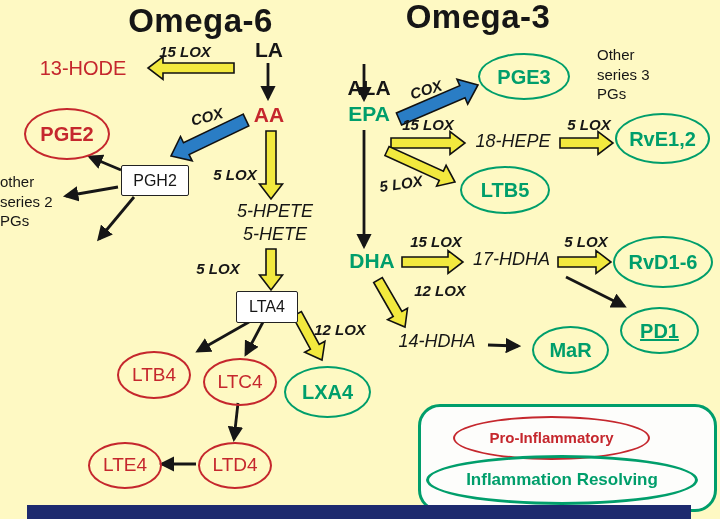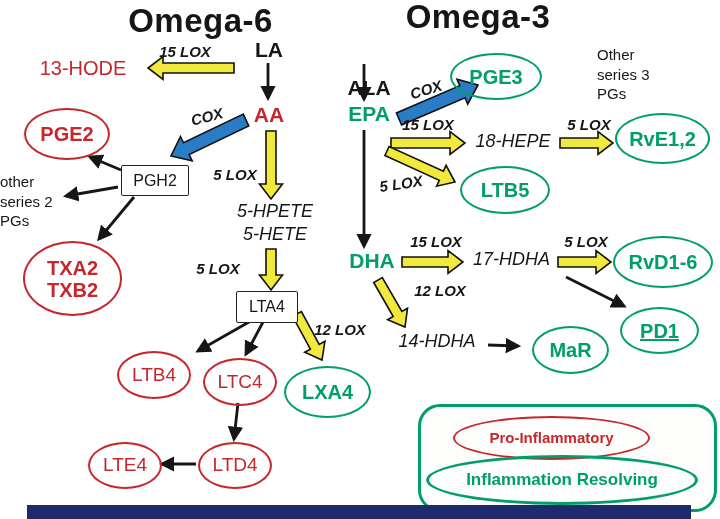--- a/index.html
+++ b/index.html
@@ -5,21 +5,21 @@
   :root{
     --red:#c5272d;
     --green:#009e6b;
     --yellow:#f2e93e;
     --blue:#2a7dc5;
     --navy:#1d2a6e;
     --ink:#161616;
   }
   html,body{margin:0;padding:0;background:#e9e9e9;}
   #canvas{
-    position:relative;width:720px;height:519px;background:#ffffff;
+    position:relative;width:720px;height:519px;background:#fef9c3;
     overflow:hidden;font-family:"Liberation Sans",sans-serif;color:var(--ink);
   }
   #arrows{position:absolute;left:0;top:0;width:720px;height:519px;z-index:1;pointer-events:none;}
   .txt{position:absolute;z-index:2;white-space:pre-line;text-align:center;line-height:1.15;}
   .title{font-size:33px;font-weight:bold;letter-spacing:0.5px;}
   .node{font-size:21px;font-weight:bold;}
   .red{color:var(--red);}
   .greentx{color:var(--green);}
   .enzyme{font-size:15px;font-weight:bold;font-style:italic;}
   .plain{font-size:18px;font-style:italic;}
@@ -91,24 +91,20 @@
 
   <div class="oval r" style="left:24px;top:108px;width:82px;height:48px;">
     <span>PGE2</span>
   </div>
   <div class="box" style="left:121px;top:165px;width:66px;height:29px;">
     <span>PGH2</span>
   </div>
   <div class="txt small" style="left:0px;top:172px;width:64px;">other
 series 2
 PGs</div>
-  <div class="oval r" style="left:23px;top:241px;width:95px;height:71px;">
-    <span>TXA2
-TXB2</span>
-  </div>
 
   <div class="txt enzyme" style="left:206px;top:166px;width:58px;">5 LOX</div>
   <div class="txt plain" style="left:228px;top:201px;width:94px;">5-HPETE</div>
   <div class="txt plain" style="left:230px;top:224px;width:90px;">5-HETE</div>
   <div class="txt enzyme" style="left:189px;top:260px;width:58px;">5 LOX</div>
 
   <div class="box" style="left:236px;top:291px;width:60px;height:30px;">
     <span>LTA4</span>
   </div>
   <div class="txt enzyme" style="left:305px;top:321px;width:70px;">12 LOX</div>
@@ -125,21 +121,21 @@
   <div class="oval r light" style="left:198px;top:442px;width:70px;height:43px;">
     <span>LTD4</span>
   </div>
   <div class="oval r light" style="left:88px;top:442px;width:70px;height:43px;">
     <span>LTE4</span>
   </div>
 
   <div class="txt node" style="left:341px;top:40px;width:56px;margin-top:36px;">ALA</div>
   <div class="txt node greentx" style="left:341px;top:102px;width:56px;">EPA</div>
   <div class="txt enzyme" style="left:400px;top:81px;width:52px;transform:rotate(-17deg);">COX</div>
-  <div class="oval g" style="left:450px;top:53px;width:88px;height:43px;">
+  <div class="oval g" style="left:478px;top:53px;width:88px;height:43px;">
     <span>PGE3</span>
   </div>
   <div class="txt small" style="left:597px;top:45px;width:72px;">Other
 series 3
 PGs</div>
 
   <div class="txt enzyme" style="left:396px;top:116px;width:64px;">15 LOX</div>
   <div class="txt plain" style="left:466px;top:131px;width:94px;">18-HEPE</div>
   <div class="txt enzyme" style="left:560px;top:116px;width:58px;">5 LOX</div>
   <div class="oval g" style="left:615px;top:113px;width:91px;height:47px;">

